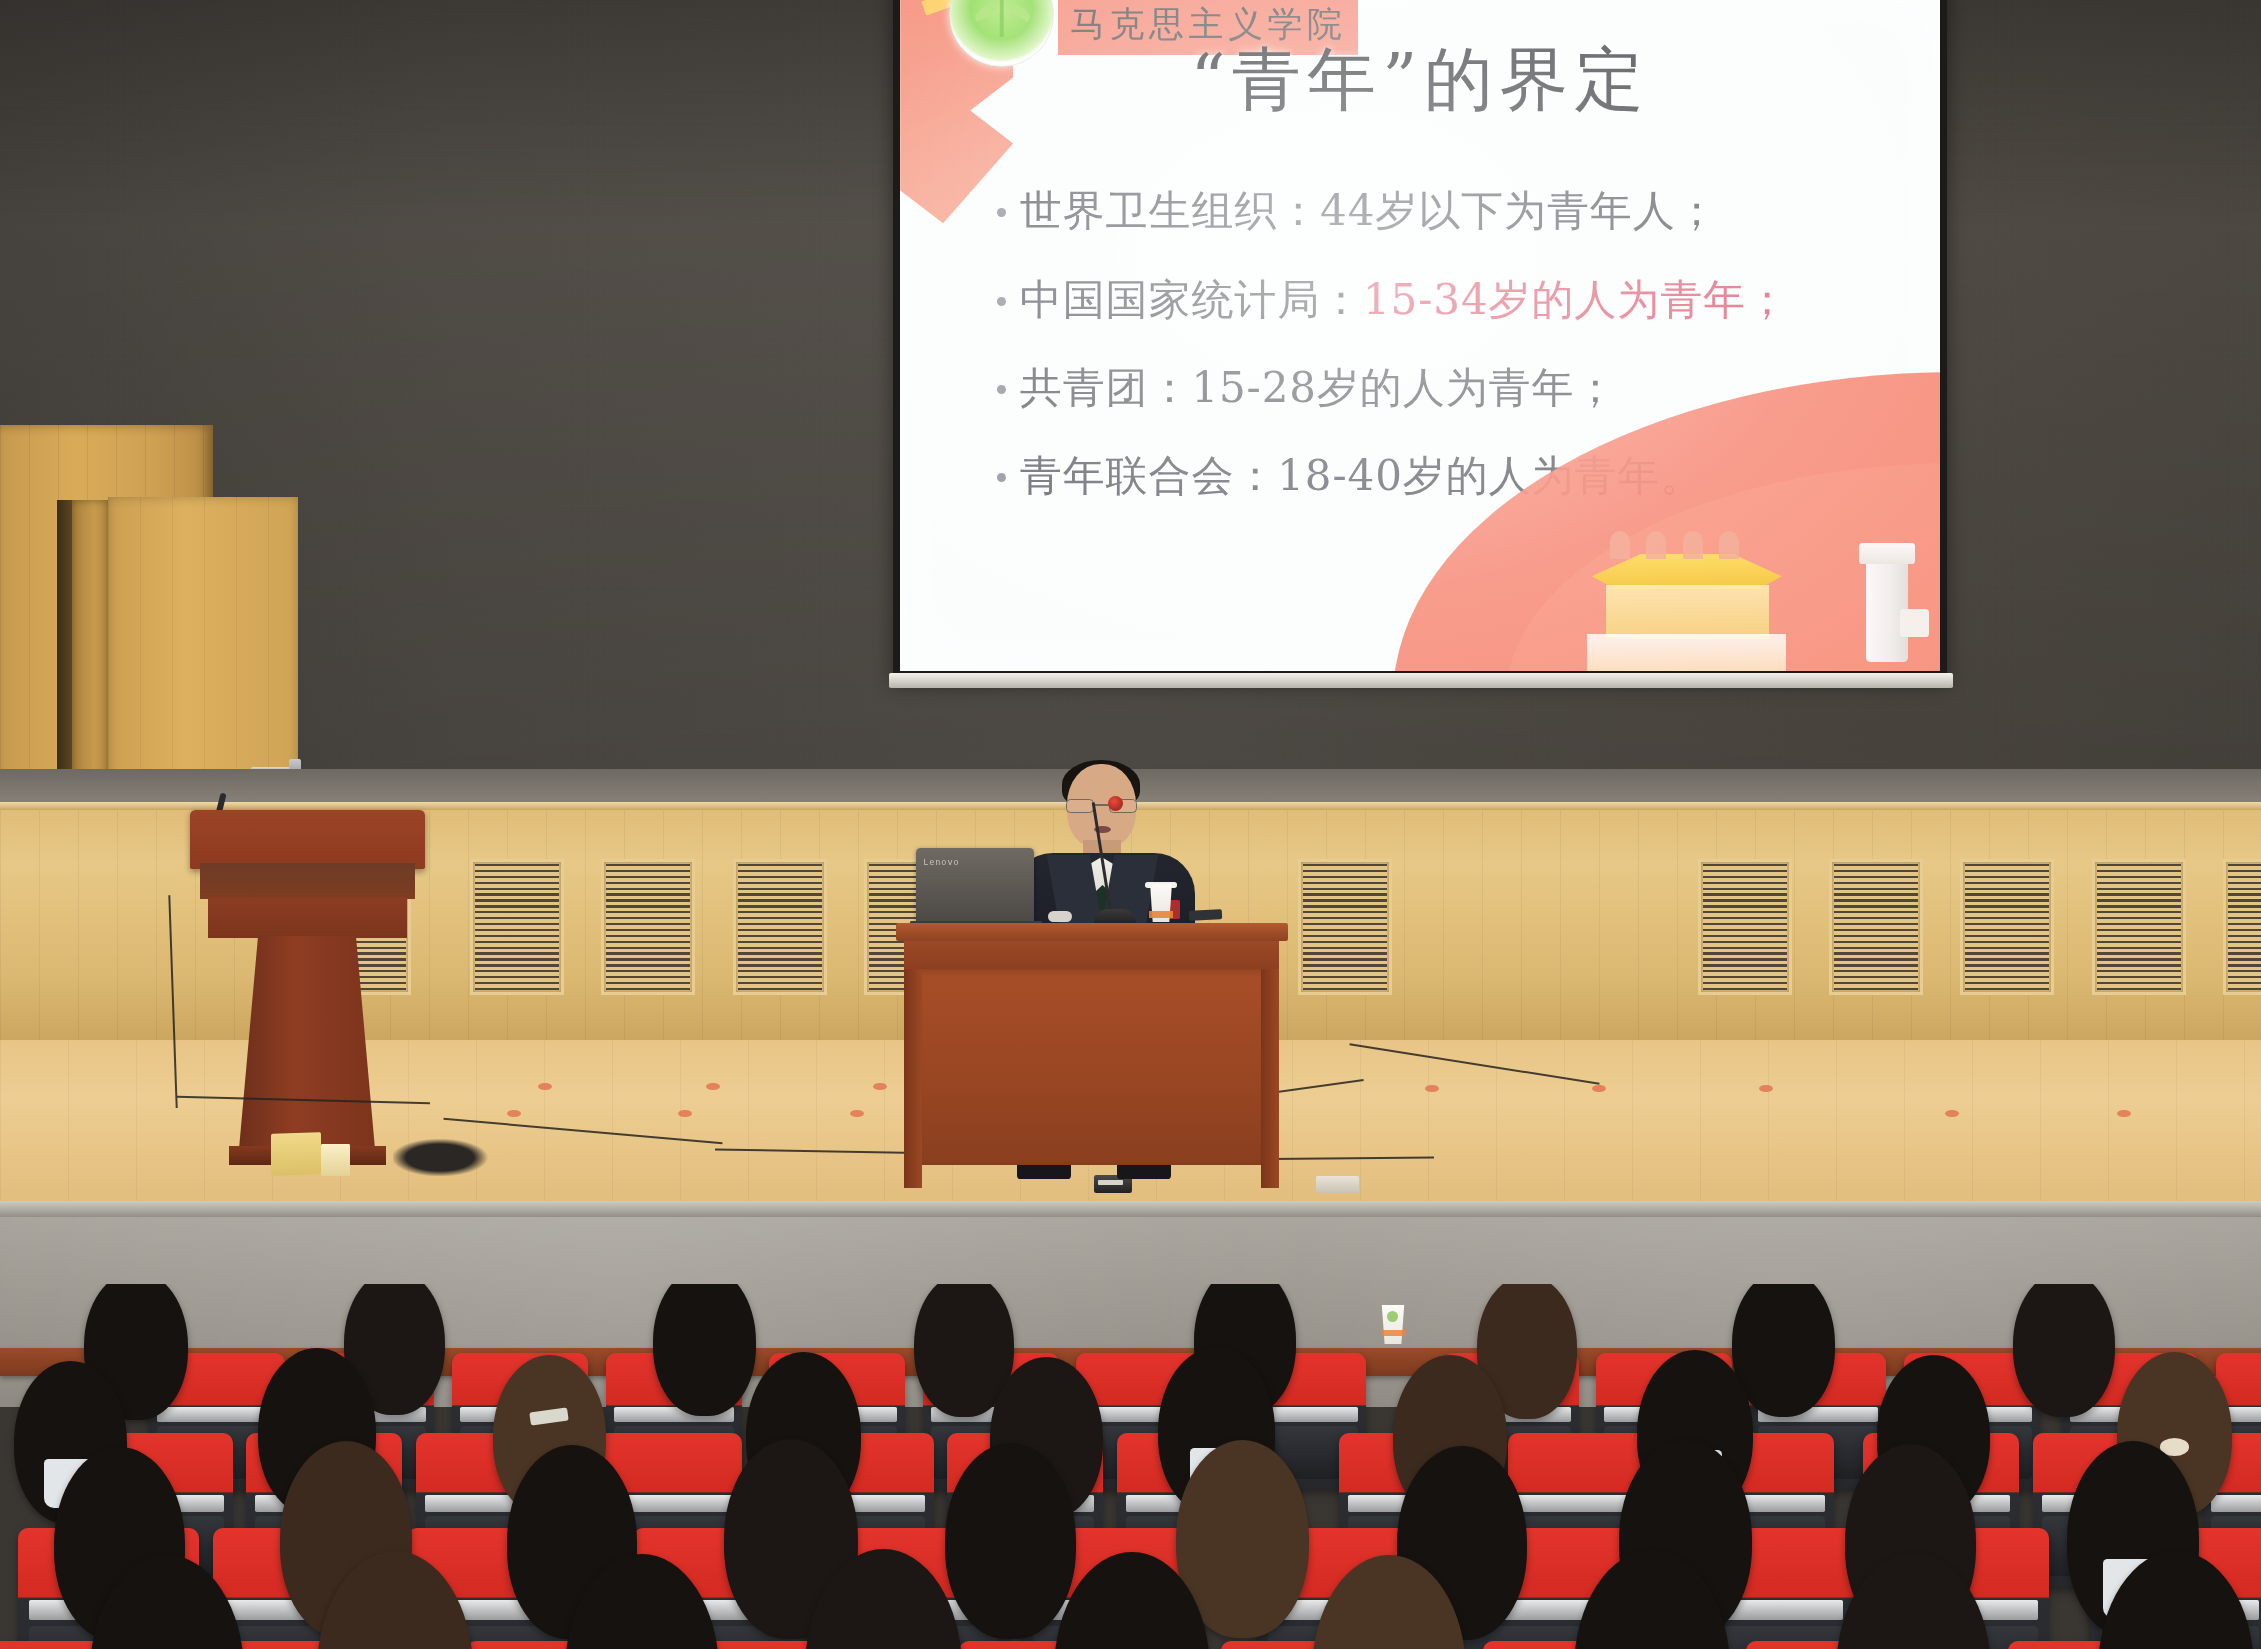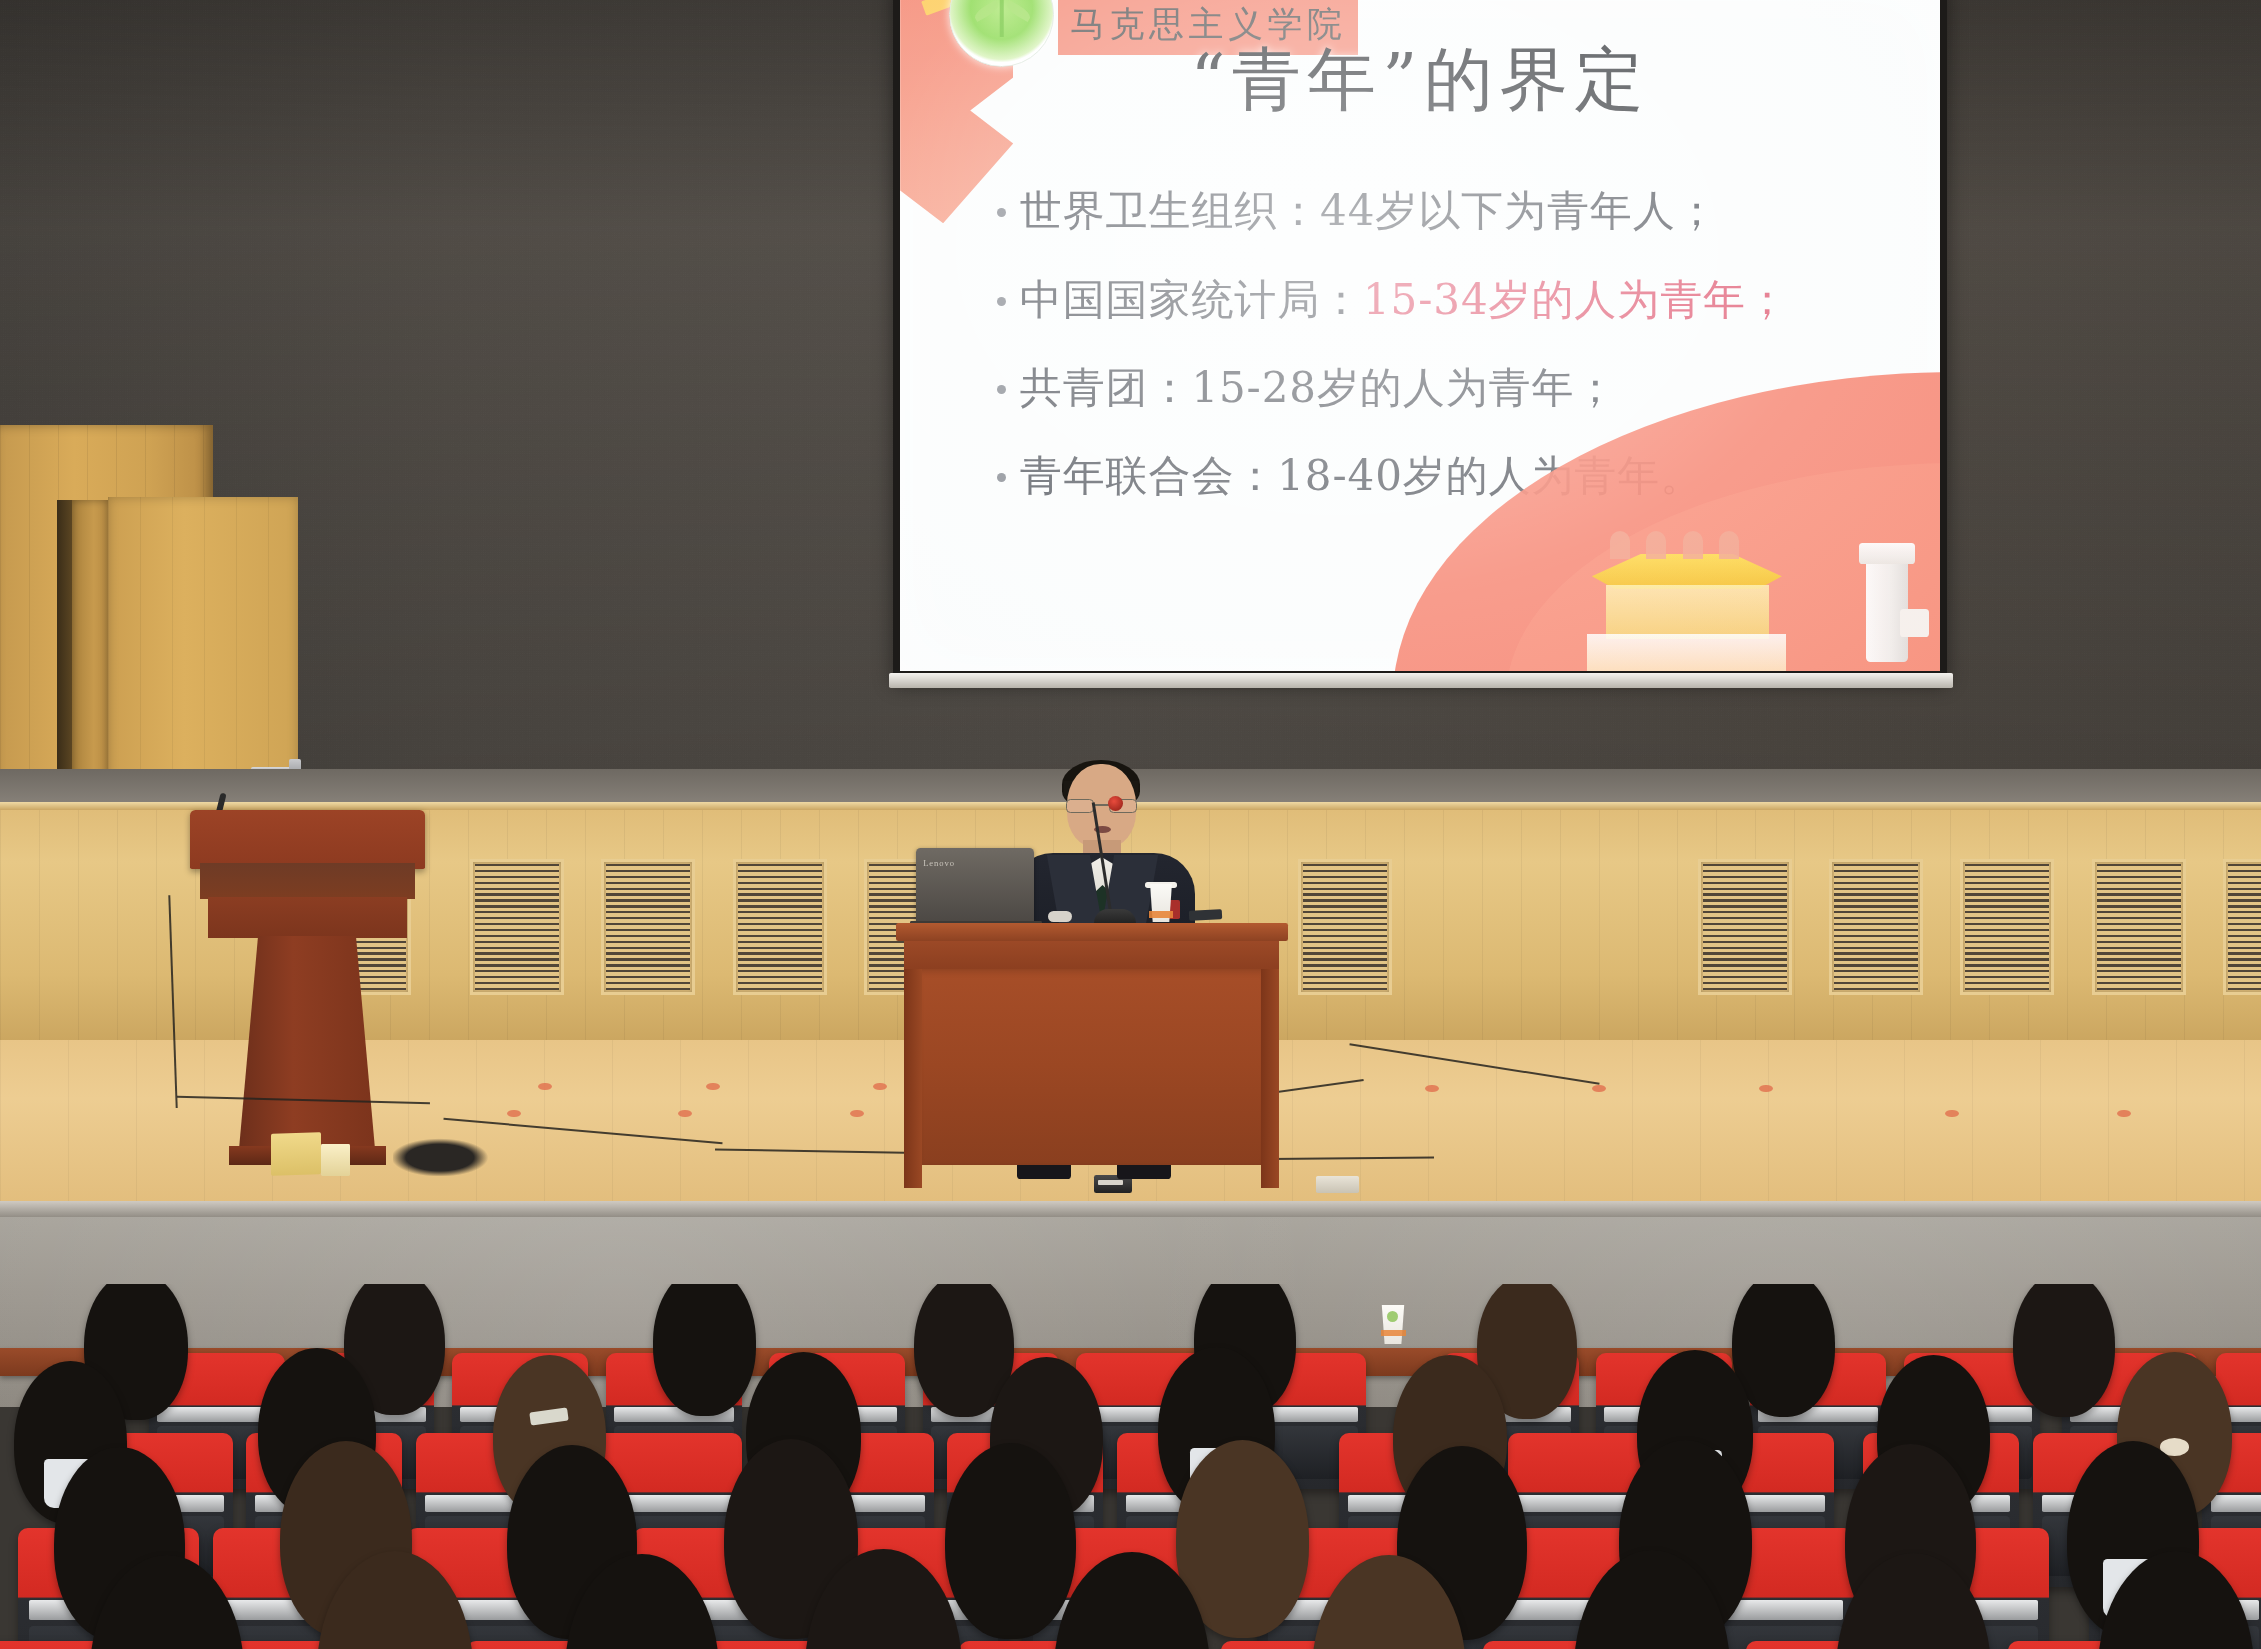--- a/index.html
+++ b/index.html
@@ -391,21 +391,21 @@
     position:absolute; left:916px; top:848px; width:118px; height:77px;
   }
   .laptop-lid{
     position:absolute; inset:0;
     background:linear-gradient(180deg,#6f6a63,#4b4743);
     border-radius:4.5px 4.5px 0.9px 0.9px;
     box-shadow:0 1.8px 4.5px rgba(0,0,0,.35);
   }
   .laptop-logo{
     position:absolute; left:7.2px; top:10px; font-size:8.6px; color:#c9c4bb;
-    letter-spacing:0.9px; font-family:Liberation Serif, serif;
+    letter-spacing:0.9px; font-family:Liberation Mono, monospace;
   }
   .laptop-base{
     position:absolute; left:-6.3px; top:73px; width:132px; height:7.2px;
     background:#3e3a36; border-radius:1.4px;
   }
   .mic{
     position:absolute; left:1110px; top:801px; width:3.2px; height:117px;
     background:#2c2c2c; transform:rotate(-9deg); transform-origin:bottom center;
   }
   .mic-head{

